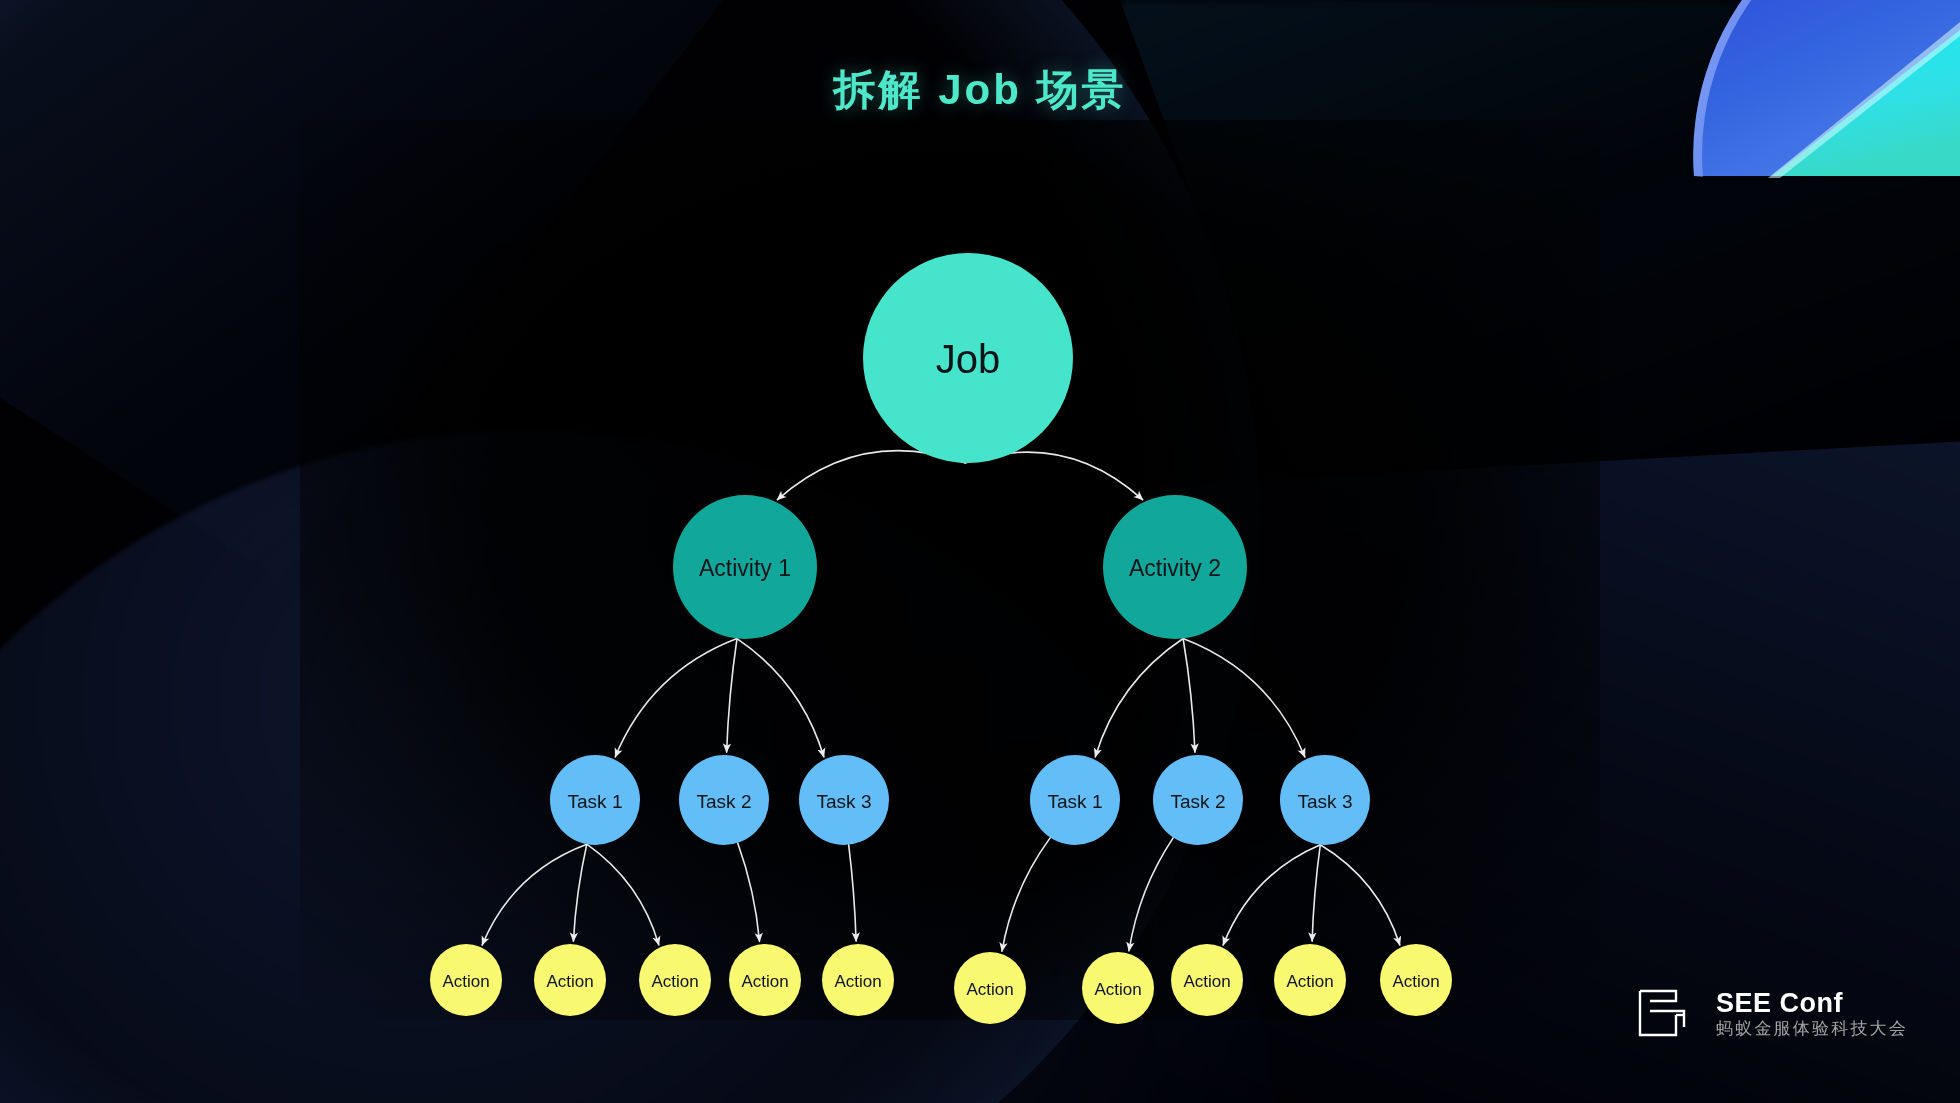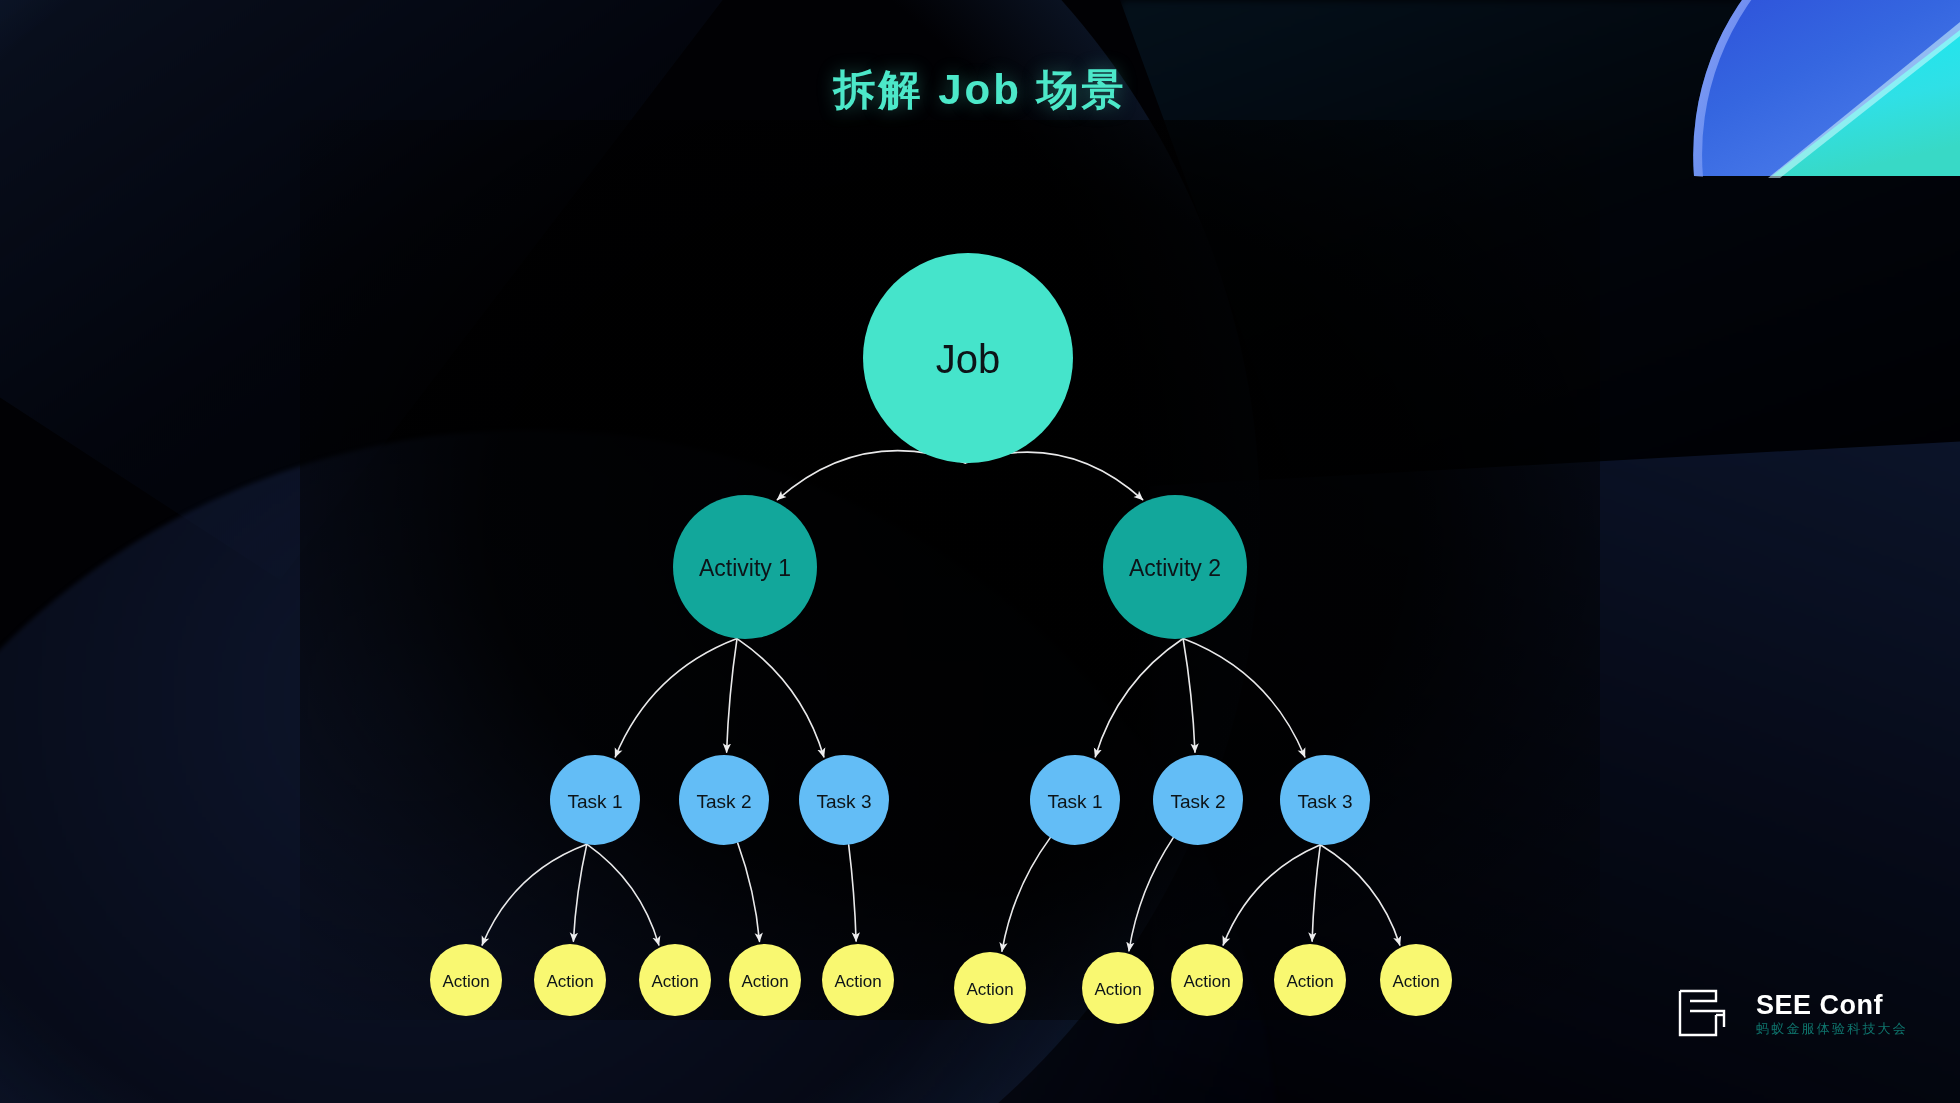--- a/index.html
+++ b/index.html
@@ -109,22 +109,22 @@
   #brand-mark { display: block; }
   #brand-text { display: flex; flex-direction: column; gap: 3px; }
   #brand-name {
     color: #ffffff;
     font-size: 27px;
     font-weight: 700;
     letter-spacing: 0.5px;
     line-height: 1;
   }
   #brand-sub {
-    color: #0f766e;
-    font-size: 13px;
+    color: #a3a3a3;
+    font-size: 17px;
     letter-spacing: 2.2px;
     line-height: 1;
   }
 </style>
 </head>
 <body>
 
 <div id="stage">
 
   <div class="bg-layer" id="bg-arc-left"></div>

